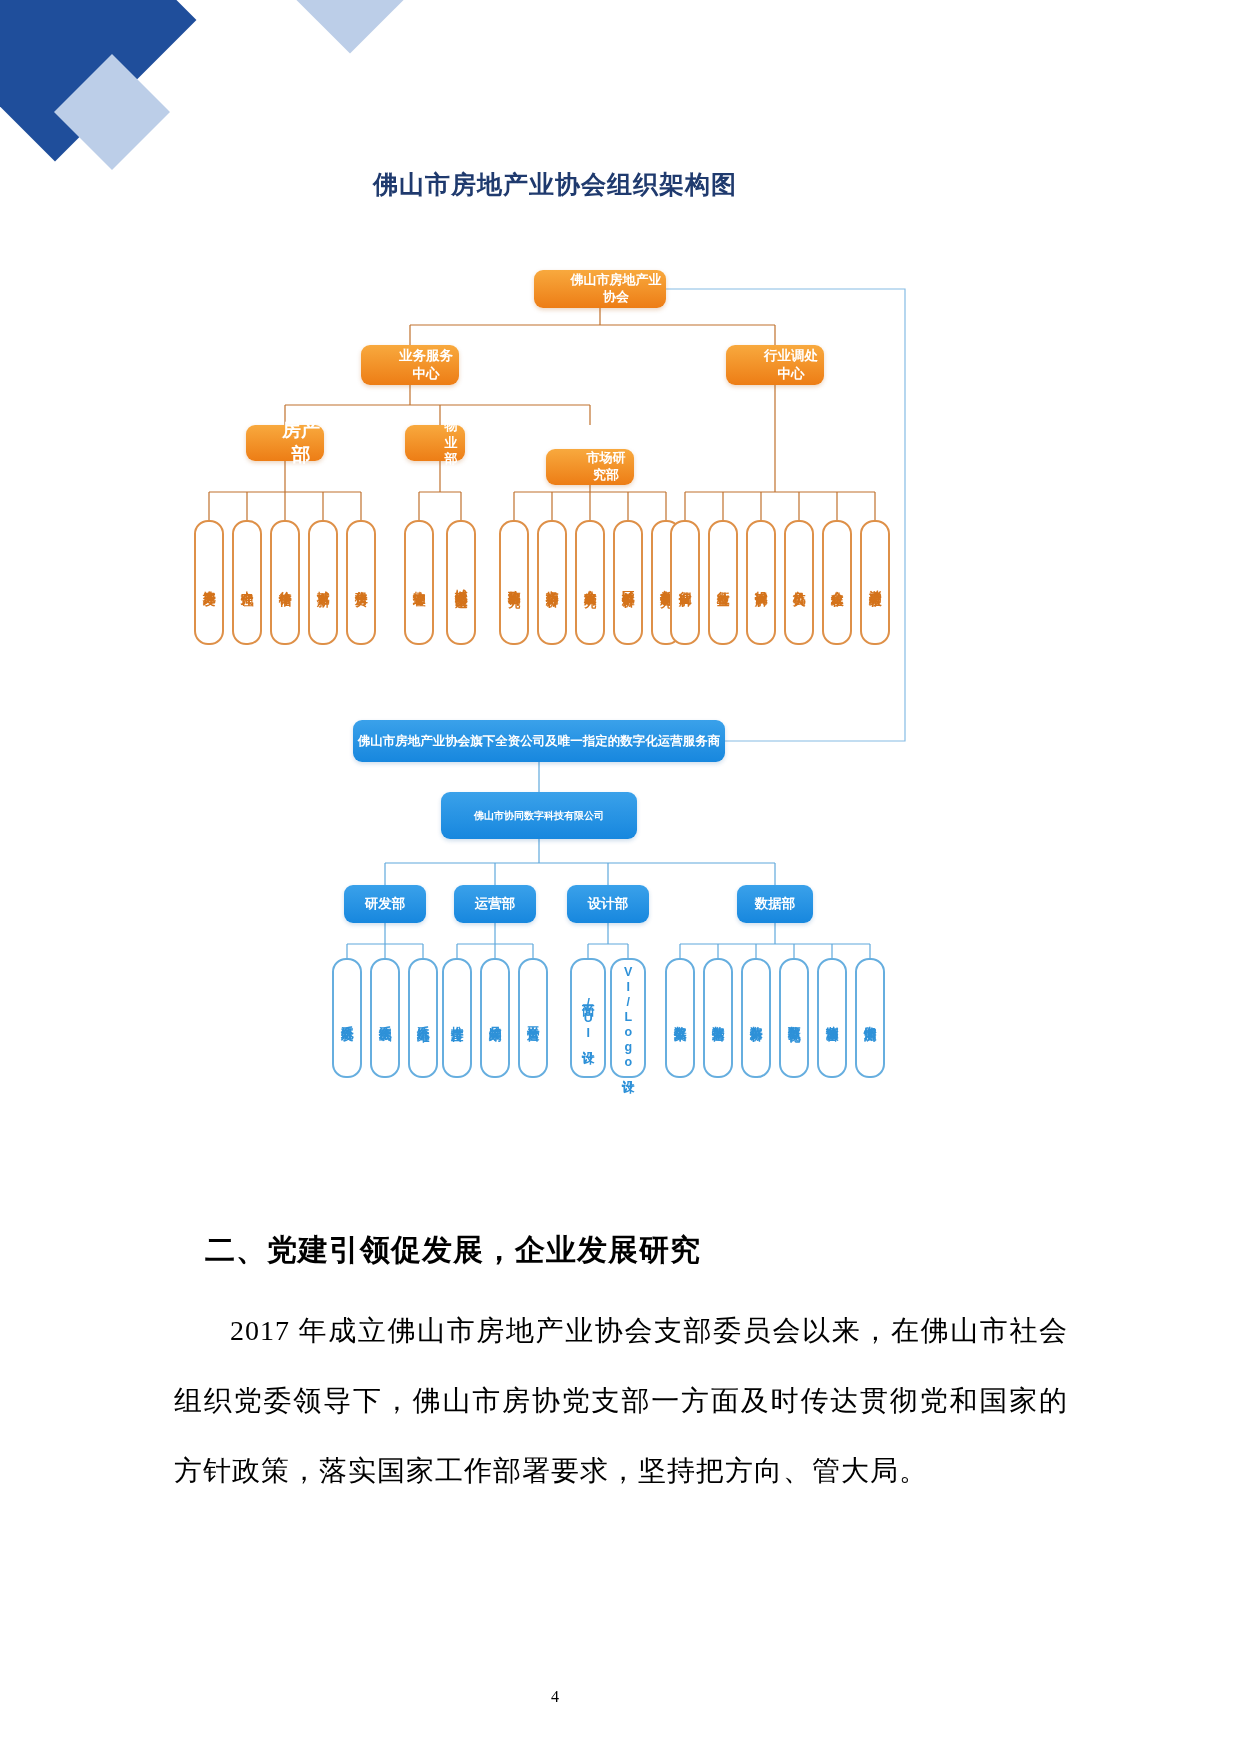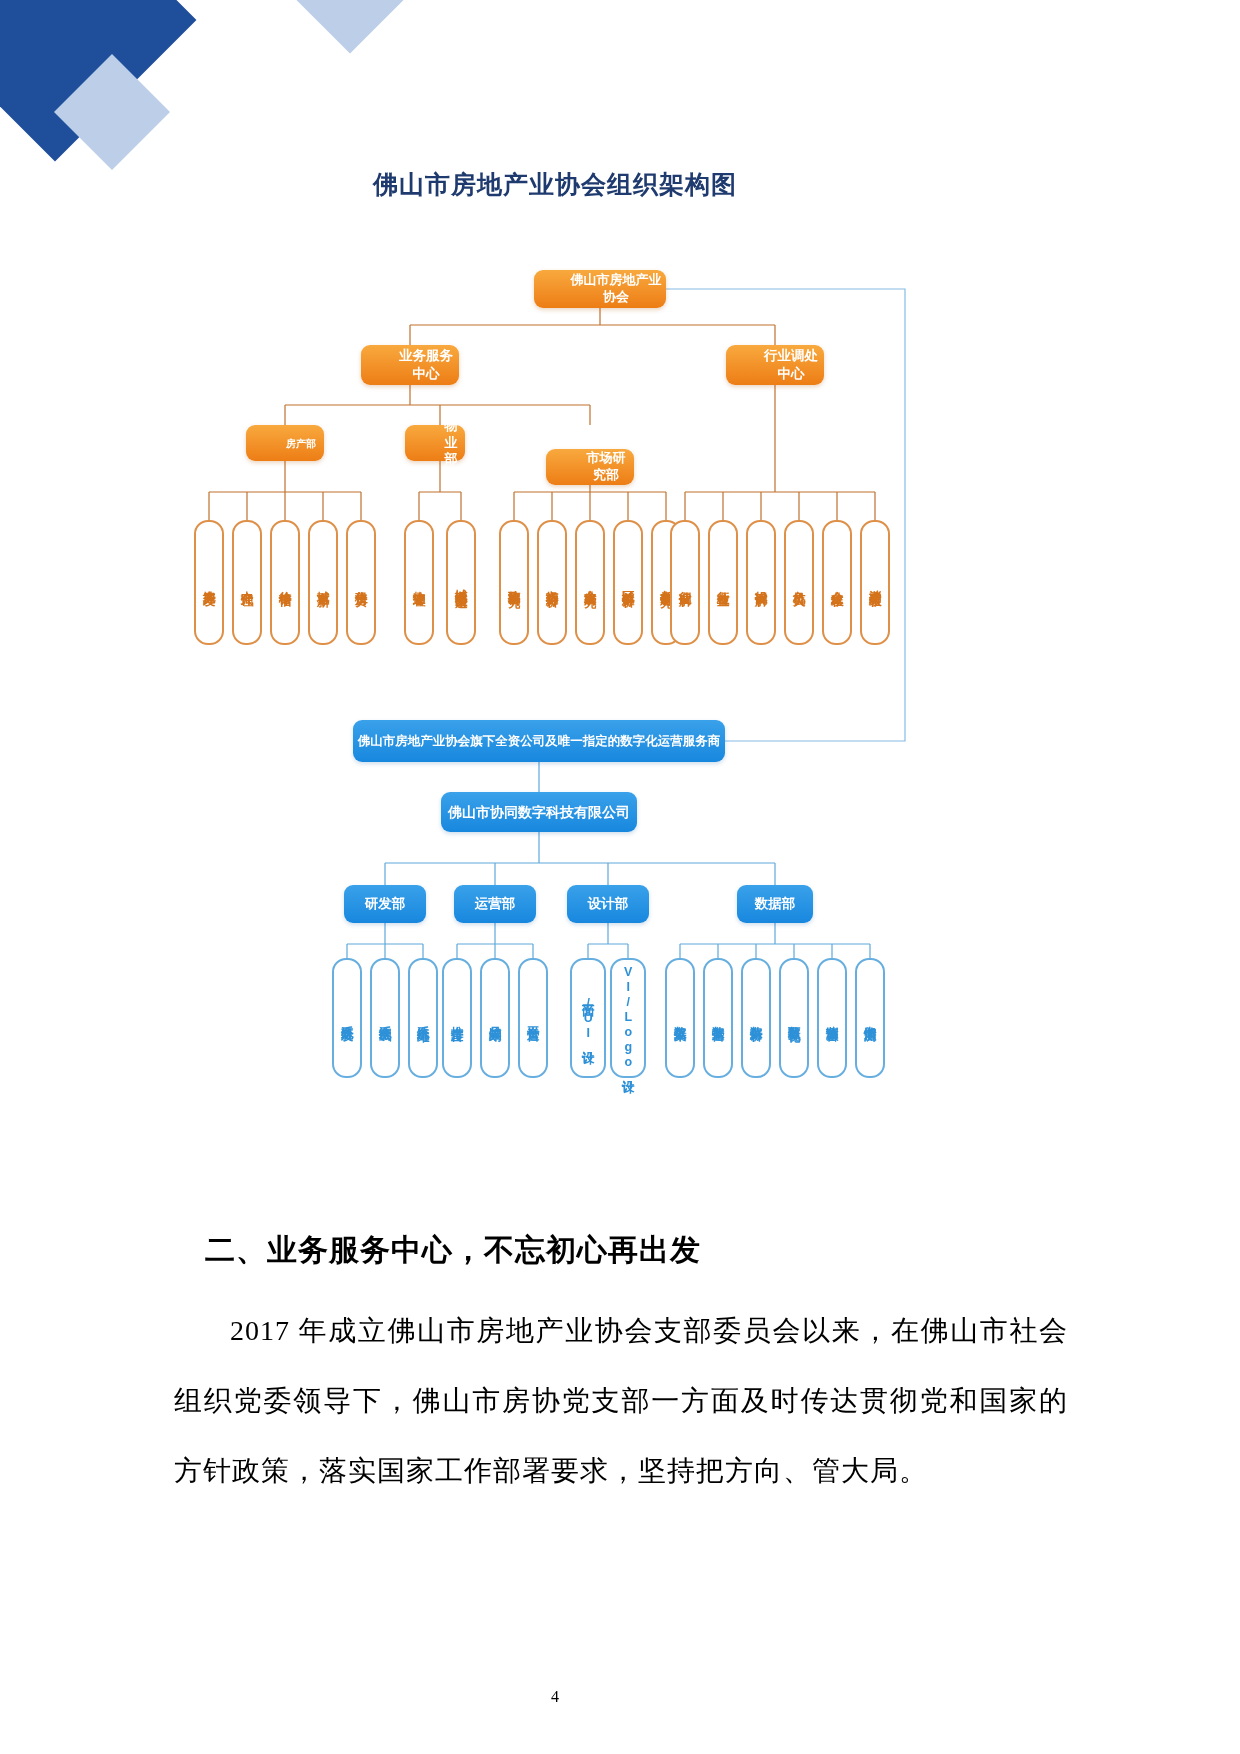--- a/index.html
+++ b/index.html
@@ -118,25 +118,25 @@
         <polyline points="385,863 775,863" fill="none" stroke="#5FA8DC" stroke-width="1.2"></polyline>
         <polyline points="385,863 385,885" fill="none" stroke="#5FA8DC" stroke-width="1.2"></polyline>
         <polyline points="495,863 495,885" fill="none" stroke="#5FA8DC" stroke-width="1.2"></polyline>
         <polyline points="608,863 608,885" fill="none" stroke="#5FA8DC" stroke-width="1.2"></polyline>
         <polyline points="775,863 775,885" fill="none" stroke="#5FA8DC" stroke-width="1.2"></polyline>
       </svg>
     <div id="orgchart-nodes">
         <div class="node orange" style="left: 534px; top: 270px; width: 132px; height: 38px; font-size: 13px;">佛山市房地产业协会</div>
         <div class="node orange" style="left: 361px; top: 345px; width: 98px; height: 40px; font-size: 13.5px;">业务服务中心</div>
         <div class="node orange" style="left: 726px; top: 345px; width: 98px; height: 40px; font-size: 13.5px;">行业调处中心</div>
-        <div class="node orange" style="left: 246px; top: 425px; width: 78px; height: 36px; font-size: 10px;">房产部</div>
+        <div class="node orange" style="left: 246px; top: 425px; width: 78px; height: 36px; font-size: 19px;">房产部</div>
         <div class="node orange" style="left: 405px; top: 425px; width: 60px; height: 36px; font-size: 13px;">物业部</div>
         <div class="node orange" style="left: 546px; top: 425px; width: 88px; height: 36px; font-size: 13px; margin-top: 24px;">市场研究部</div>
         <div class="node blue" style="left: 353px; top: 720px; width: 372px; height: 42px; font-size: 12.5px;">佛山市房地产业协会旗下全资公司及唯一指定的数字化运营服务商</div>
-        <div class="node blue" style="left: 441px; top: 792px; width: 196px; height: 40px; font-size: 14px;">佛山市协同数字科技有限公司</div>
+        <div class="node blue" style="left: 441px; top: 792px; width: 196px; height: 47px; font-size: 10px;">佛山市协同数字科技有限公司</div>
         <div class="node blue" style="left: 344px; top: 885px; width: 82px; height: 38px; font-size: 13.5px;">研发部</div>
         <div class="node blue" style="left: 454px; top: 885px; width: 82px; height: 38px; font-size: 13.5px;">运营部</div>
         <div class="node blue" style="left: 567px; top: 885px; width: 82px; height: 38px; font-size: 13.5px;">设计部</div>
         <div class="node blue" style="left: 737px; top: 885px; width: 76px; height: 38px; font-size: 13.5px;">数据部</div>
         <div class="leaf oleaf" style="left: 194px; top: 520px; width: 30px; height: 125px;">
           <span>房地产开发</span>
         </div>
         <div class="leaf oleaf" style="left: 232px; top: 520px; width: 30px; height: 125px;">
           <span>中介代理</span>
         </div>
@@ -227,20 +227,20 @@
         <div class="leaf bleaf" style="left: 817px; top: 958px; width: 30px; height: 120px;">
           <span>监测预警</span>
         </div>
         <div class="leaf bleaf" style="left: 855px; top: 958px; width: 30px; height: 120px;">
           <span>舆情监测</span>
         </div>
       </div>
   </div>
 
 
-  <div class="section-heading">二、业务服务中心，不忘初心再出发</div>
+  <div class="section-heading">二、党建引领促发展，企业发展研究</div>
 
   <div class="body-text">
     <p>2017 年成立佛山市房地产业协会支部委员会以来，在佛山市社会组织党委领导下，佛山市房协党支部一方面及时传达贯彻党和国家的方针政策，落实国家工作部署要求，坚持把方向、管大局。</p>
   </div>
 
   <div class="page-number">4</div>
 </div>
 
 </body></html>

